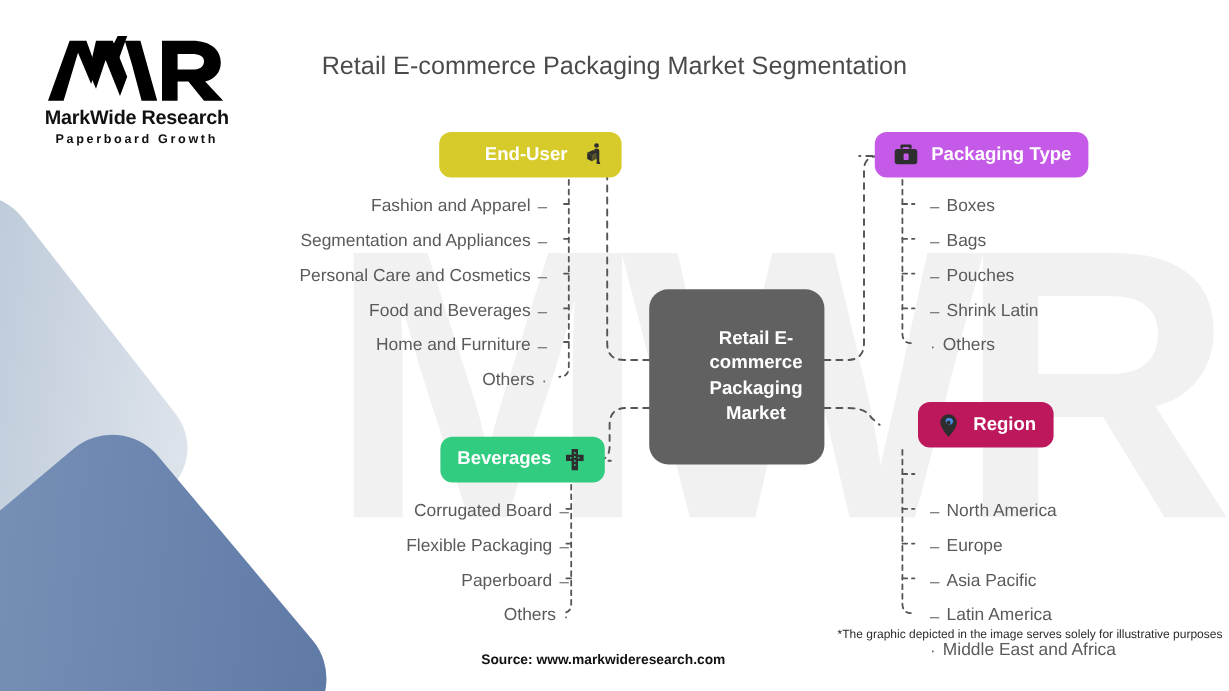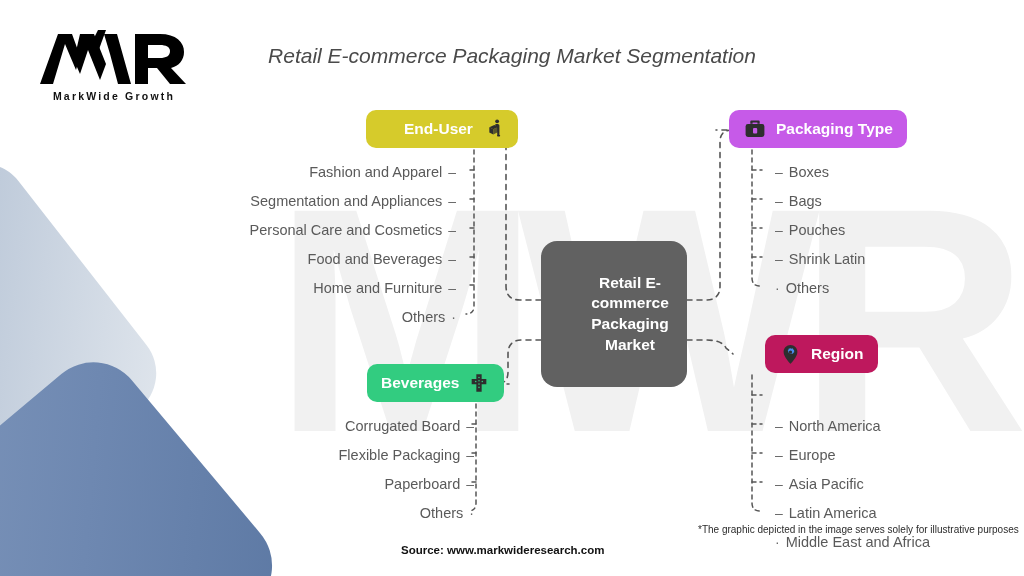--- a/index.html
+++ b/index.html
@@ -48,21 +48,21 @@
   }
   #logo-tag {
     text-align:center; font-weight:bold; color:#111;
     font-size:10.5px; letter-spacing:2.2px; margin-top:2px;
   }
 
   
   #title {
     position:absolute; top:44px; left:0; width:1024px;
     text-align:center; font-size:21px; color:#4a4a4a;
-    z-index:5; font-style:italic;
+    z-index:5; 
   }
 
   
   #center-node {
     position:absolute; left:541px; top:241px;
     width:146px; height:146px;
     background:#616161; border-radius:16px;
     color:#fff; font-weight:bold; font-size:15.5px;
     line-height:1.33;
     display:flex; align-items:center; justify-content:center;
@@ -117,21 +117,22 @@
 <div id="watermark">MWR</div>
 
 <div id="logo">
   <svg id="logo-mark" width="156" height="58" viewBox="0 0 156 58">
     <path fill="#000" d="M4 54 L22 4 L36 4 L44 26 L40 40 L29 14 L17 54 Z"></path>
     <path fill="#000" d="M44 4 L58 4 L70 34 L64 50 L52 20 L44 44 L38 30 Z"></path>
     <path fill="#000" d="M68 4 L81 4 L95 54 L82 54 L74 24 Z"></path>
     <path fill="#000" d="M62 0 L70 0 L62 22 L56 12 Z"></path>
     <path fill="#000" d="M99 4 L124 4 C140 4 148 12 148 22 C148 30 143 36 135 38 L150 54 L134 54 L121 38 L112 38 L112 54 L99 54 Z M112 15 L112 28 L124 28 C130 28 134 26 134 21 C134 17 130 15 124 15 Z"></path>
   </svg>
-  <div id="logo-tag">MarkWide Growth</div>
+  <div id="logo-name">MarkWide Research</div>
+  <div id="logo-tag">Paperboard Growth</div>
 </div>
 
 <div id="title">Retail E-commerce Packaging Market Segmentation</div>
 
 <svg id="connectors">
   <g fill="none" stroke="#555" stroke-width="1.6" stroke-dasharray="5,5" stroke-linecap="round">
 
     <path d="M541,300 L520,300 Q506,300 506,286 L506,142 Q506,130 494,130 L508,130"></path>
 
     <path d="M687,300 L706,300 Q720,300 720,286 L720,142 Q720,130 732,130 L716,130"></path>

